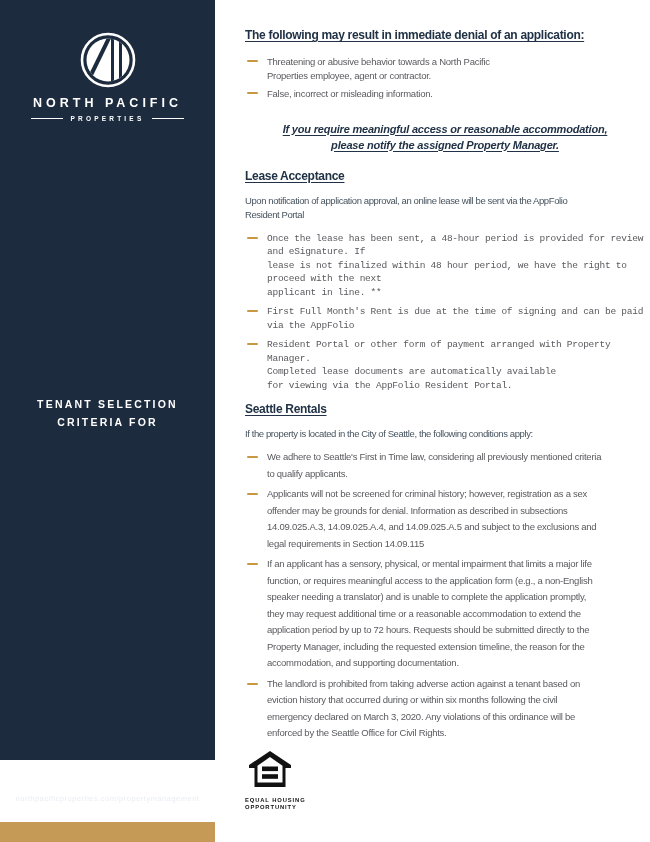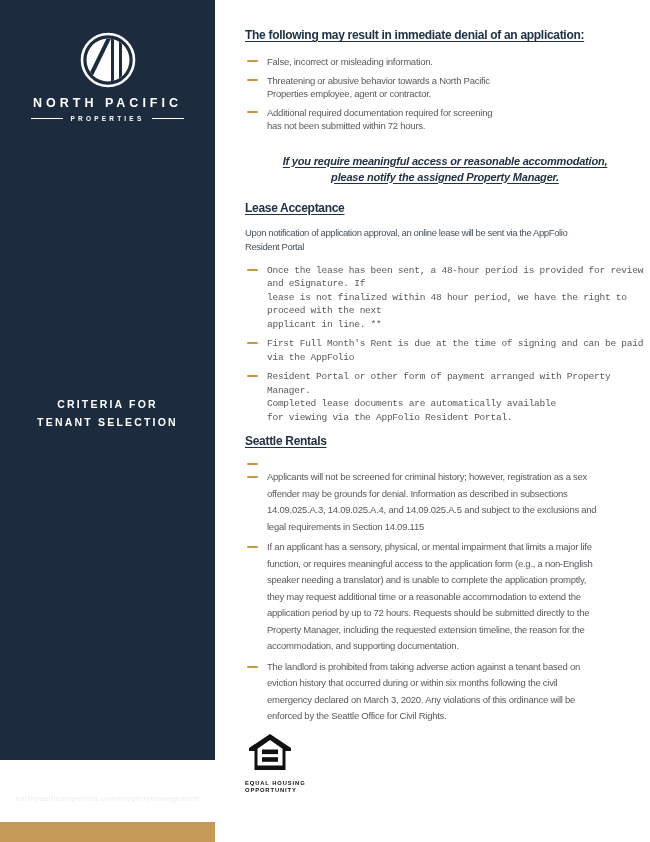--- a/index.html
+++ b/index.html
@@ -111,44 +111,39 @@
         </g>
       </svg>
     </div>
     <div class="brand-name">NORTH PACIFIC</div>
     <div class="brand-sub-row">
       <span class="brand-rule"></span>
       <span class="brand-sub">PROPERTIES</span>
       <span class="brand-rule"></span>
     </div>
     <div class="banner">
+      <div>TENANT SELECTION</div>
       <div>CRITERIA FOR</div>
-      <div>TENANT SELECTION</div>
     </div>
     <div class="sidebar-url">northpacificproperties.com/propertymanagement</div>
   </div>
   <div class="gold-bar"></div>
 
   <div class="main">
 
     <div class="h-underline">The following may result in immediate denial of an application:</div>
     <ul class="bullets denial-bullets">
       <li class="bullet">
         <span class="dash"></span>
-        <span class="btxt">False, incorrect or misleading information.</span>
-      </li>
-      <li class="bullet">
-        <span class="dash"></span>
         <span class="btxt">Threatening or abusive behavior towards a North Pacific
 Properties employee, agent or contractor.</span>
       </li>
       <li class="bullet">
         <span class="dash"></span>
-        <span class="btxt">Additional required documentation required for screening
-has not been submitted within 72 hours.</span>
+        <span class="btxt">False, incorrect or misleading information.</span>
       </li>
     </ul>
 
     <div class="note-italic">If you require meaningful access or reasonable accommodation,
 please notify the assigned Property Manager.</div>
 
     <div class="h-underline sec-heading">Lease Acceptance</div>
     <div class="intro-bold">Upon notification of application approval, an online lease will be sent via the AppFolio
 Resident Portal</div>
     <ul class="bullets lease-bullets">
@@ -164,23 +159,26 @@
       </li>
       <li class="bullet">
         <span class="dash"></span>
         <span class="btxt">Resident Portal or other form of payment arranged with Property Manager.
 Completed lease documents are automatically available
 for viewing via the AppFolio Resident Portal.</span>
       </li>
     </ul>
 
     <div class="h-underline" style="margin-top:10px;">Seattle Rentals</div>
+    <div class="intro-bold">If the property is located in the City of Seattle, the following conditions apply:</div>
     <ul class="bullets seattle-bullets">
       <li class="bullet">
         <span class="dash"></span>
+        <span class="btxt">We adhere to Seattle's First in Time law, considering all previously mentioned criteria
+to qualify applicants.</span>
       </li>
       <li class="bullet">
         <span class="dash"></span>
         <span class="btxt">Applicants will not be screened for criminal history; however, registration as a sex
 offender may be grounds for denial. Information as described in subsections
 14.09.025.A.3, 14.09.025.A.4, and 14.09.025.A.5 and subject to the exclusions and
 legal requirements in Section 14.09.115</span>
       </li>
       <li class="bullet">
         <span class="dash"></span>

